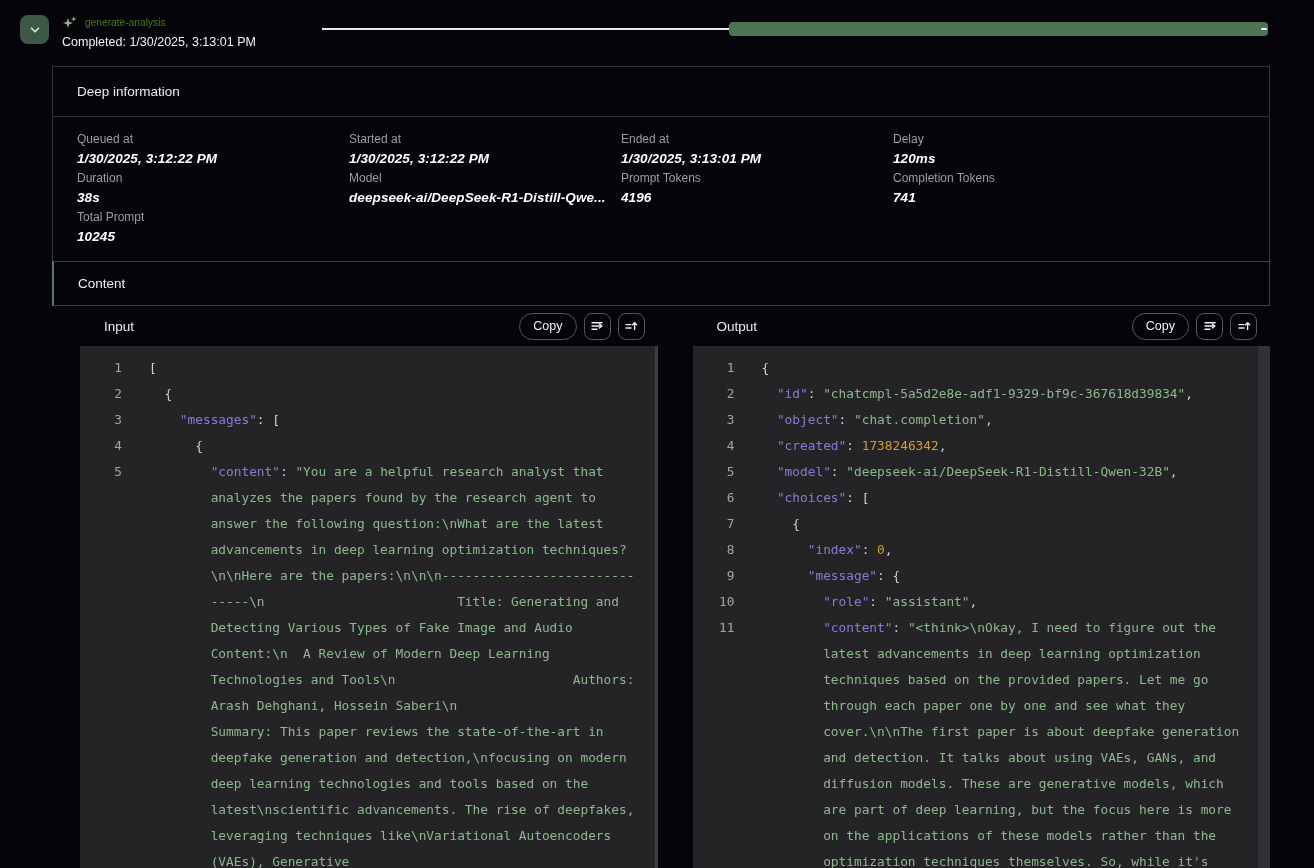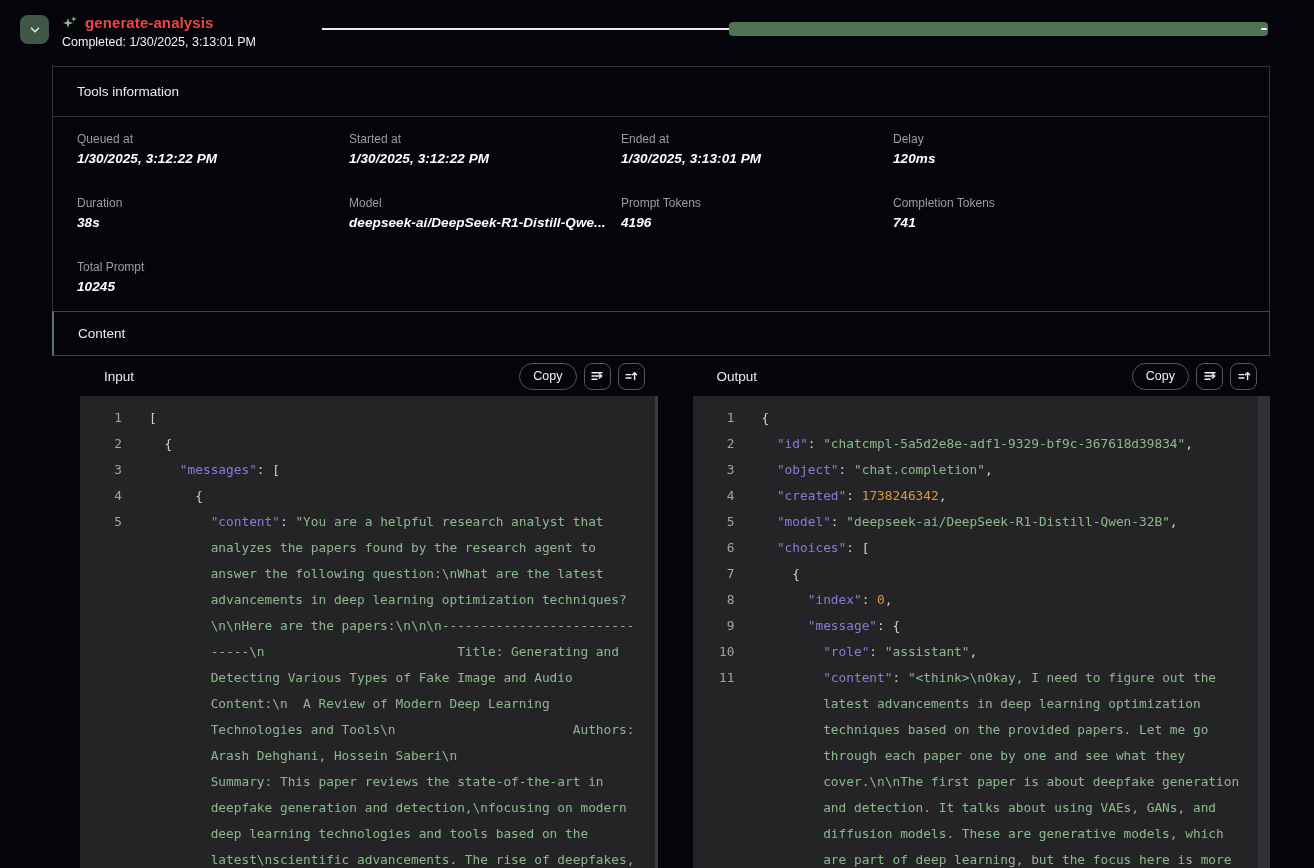--- a/index.html
+++ b/index.html
@@ -14,34 +14,34 @@
 
   
   .top { display:flex; align-items:flex-start; padding:14px 46px 0 20px; height:62px; }
   .collapse-btn {
     width:29px; height:29px; border-radius:8px; border:none; cursor:pointer;
     background:#3d5847; display:flex; align-items:center; justify-content:center; margin-top:1px;
     flex:none;
   }
   .head-text { margin-left:13px; flex:none; }
   .title-row { display:flex; align-items:center; gap:7px; height:17px; }
-  .step-name { color:#ef4444; font-size:15px; font-weight:700; letter-spacing:.1px; }
+  .step-name { color:#4d7c0f; font-size:10px; font-weight:400; letter-spacing:.1px; }
   .completed { color:#f2f2f2; font-size:12.5px; margin-top:4px; }
   .timeline { flex:1; position:relative; height:29px; margin-left:66px; }
   .tl-line { position:absolute; left:0; right:0; top:14px; height:1.5px; background:#e9e9ec; }
   .tl-bar { position:absolute; left:43%; right:0; top:7.5px; height:14px; border-radius:4px; background:#4d7355; cursor:pointer; }
   .tl-tick { position:absolute; right:1px; top:13.5px; width:6px; height:2.5px; background:#ffffff; border-radius:1px; }
 
   
   .main { position:absolute; left:52px; top:66px; width:1218px; bottom:0; display:flex; flex-direction:column; }
 
   .step-box { border:1px solid #32323a; background:transparent; }
   .step-box-header { height:50px; display:flex; align-items:center; padding:0 24px; border-bottom:1px solid #32323a; }
   .box-title { color:#ececee; font-size:13.5px; }
-  .step-grid { display:grid; grid-template-columns:repeat(4,272px); padding:15px 24px 17px; row-gap:30px; }
+  .step-grid { display:grid; grid-template-columns:repeat(4,272px); padding:15px 24px 17px; row-gap:5px; }
   .field-label { color:#989ea6; font-size:12px; margin-bottom:5px; }
   .field-value { color:#ffffff; font-size:13.5px; font-weight:700; letter-spacing:.1px; white-space:nowrap; overflow:hidden;font-style:italic; }
 
   .content-bar {
     margin-top:-1px; height:45px; display:flex; align-items:center; padding:12px 24px;
     border:1px solid #38493c; border-left:2px solid #527a5e;
   }
 
   
   .panels { display:flex; gap:7px; flex:1; min-height:0; }
@@ -103,21 +103,21 @@
       <div class="tl-line"></div>
       <div class="tl-bar"></div>
       <div class="tl-tick"></div>
     </div>
   </div>
 
   <div class="main">
 
     <section class="step-box">
       <div class="step-box-header">
-        <span class="box-title">Tools information</span>
+        <span class="box-title">Deep information</span>
       </div>
       <div class="step-grid">
         <div>
           <div class="field-label">Queued at</div>
           <div class="field-value">1/30/2025, 3:12:22 PM</div>
         </div>
         <div>
           <div class="field-label">Started at</div>
           <div class="field-value">1/30/2025, 3:12:22 PM</div>
         </div>

